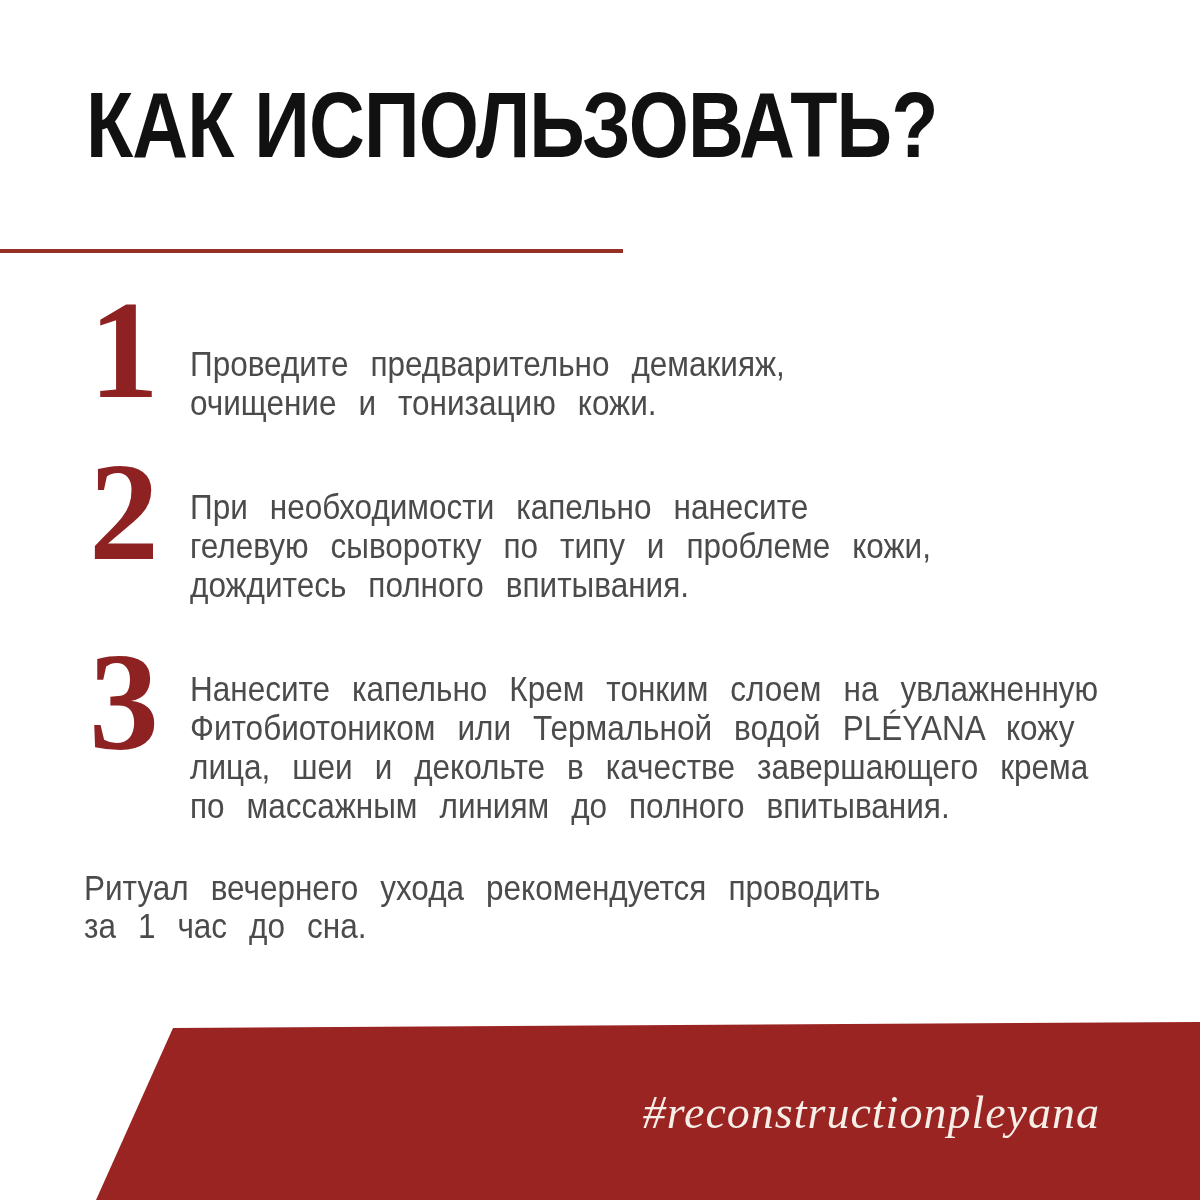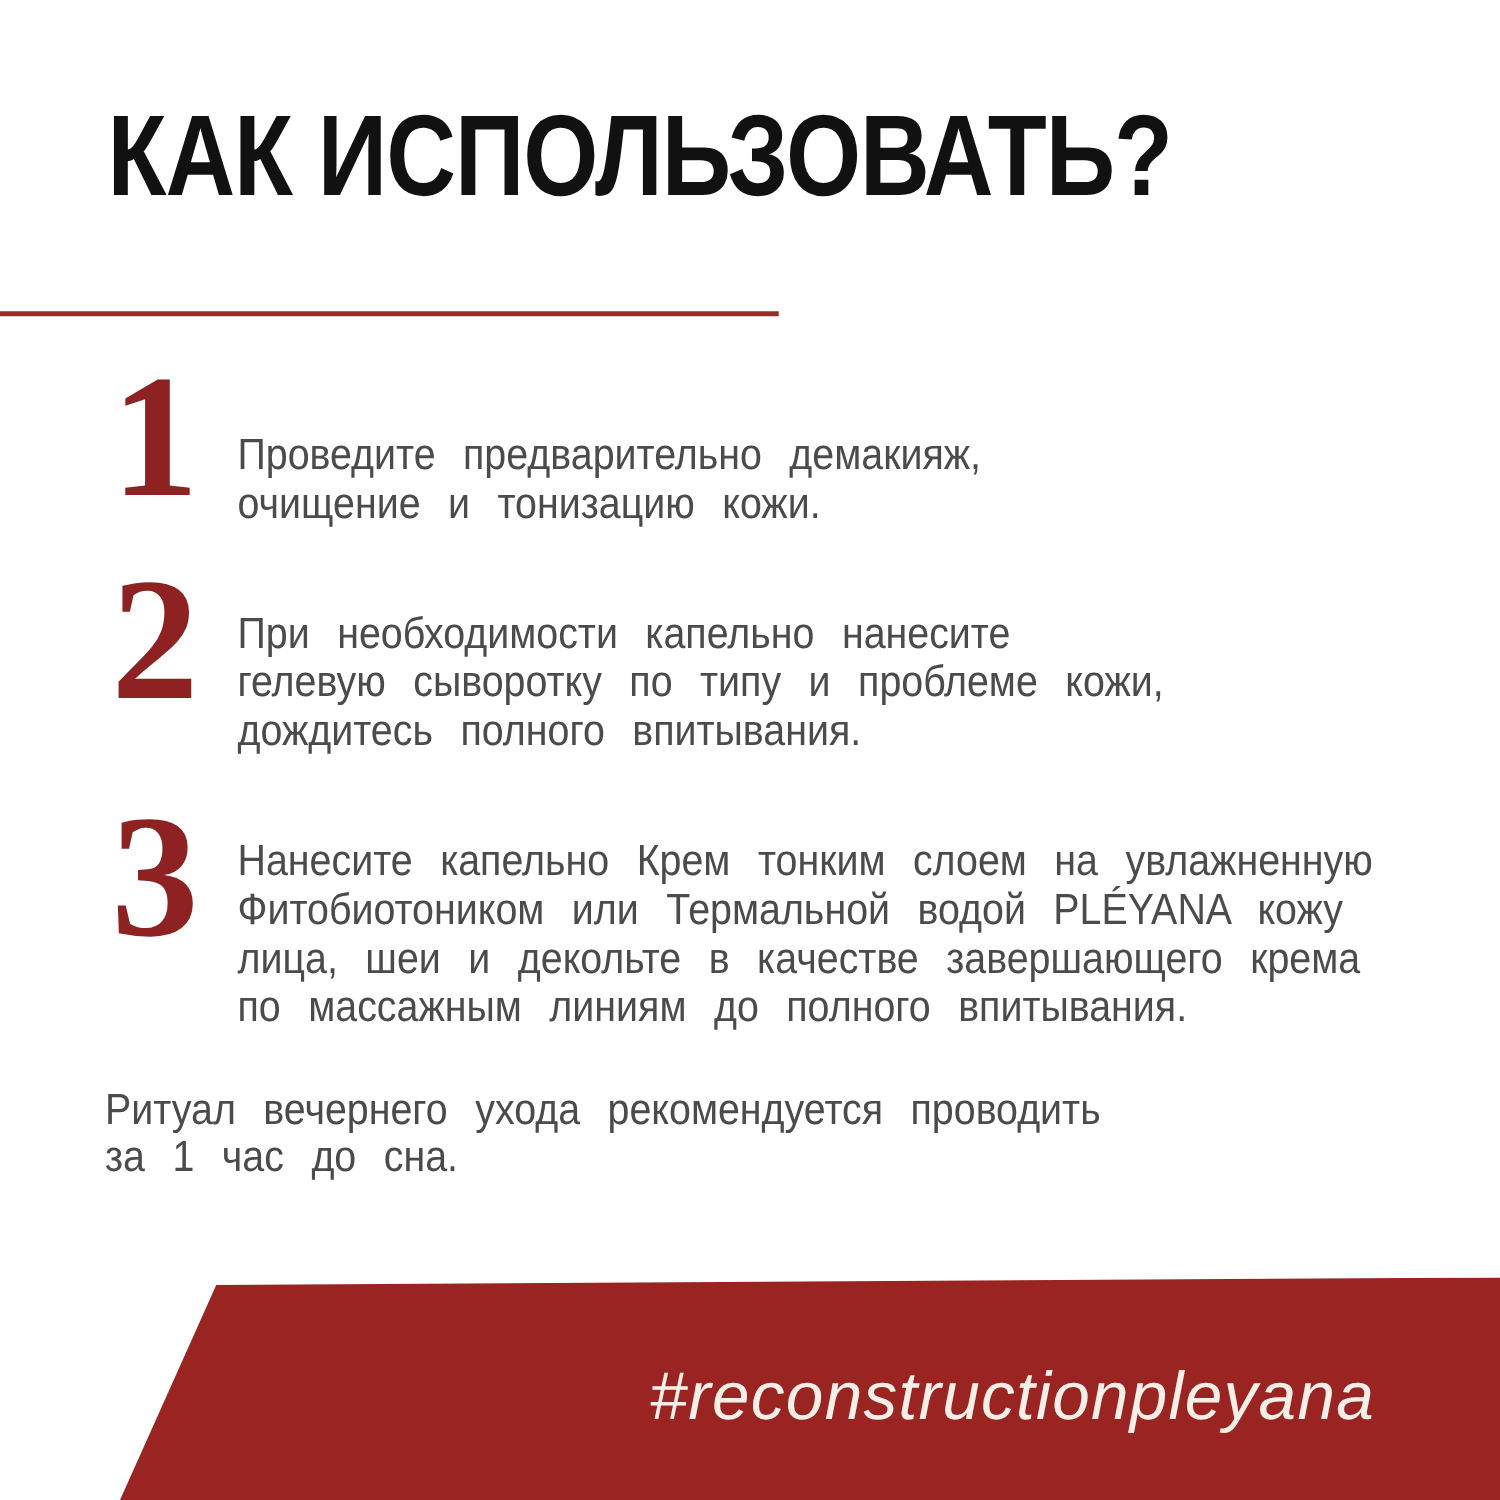--- a/index.html
+++ b/index.html
@@ -64,23 +64,23 @@
     white-space:nowrap;
   }
   
   .band{
     position:absolute;left:0;top:0;width:1200px;height:1200px;
     background:var(--brand-red,#9a2422);
     clip-path:polygon(173px 1028px,1200px 1022px,1200px 1200px,96px 1200px);
   }
   .hashtag{
     position:absolute;right:100px;top:1085px;
-    font-family:Liberation Sans, sans-serif;
+    font-family:Liberation Serif, serif;
     font-style:italic;
-    font-size:54px;line-height:1.2;
+    font-size:46px;line-height:1.2;
     letter-spacing:1px;
     color:var(--hashtag-cream,#f6efe8);
     white-space:nowrap;
   }
 </style>
 </head>
 <body>
 
 <div class="page">
 

